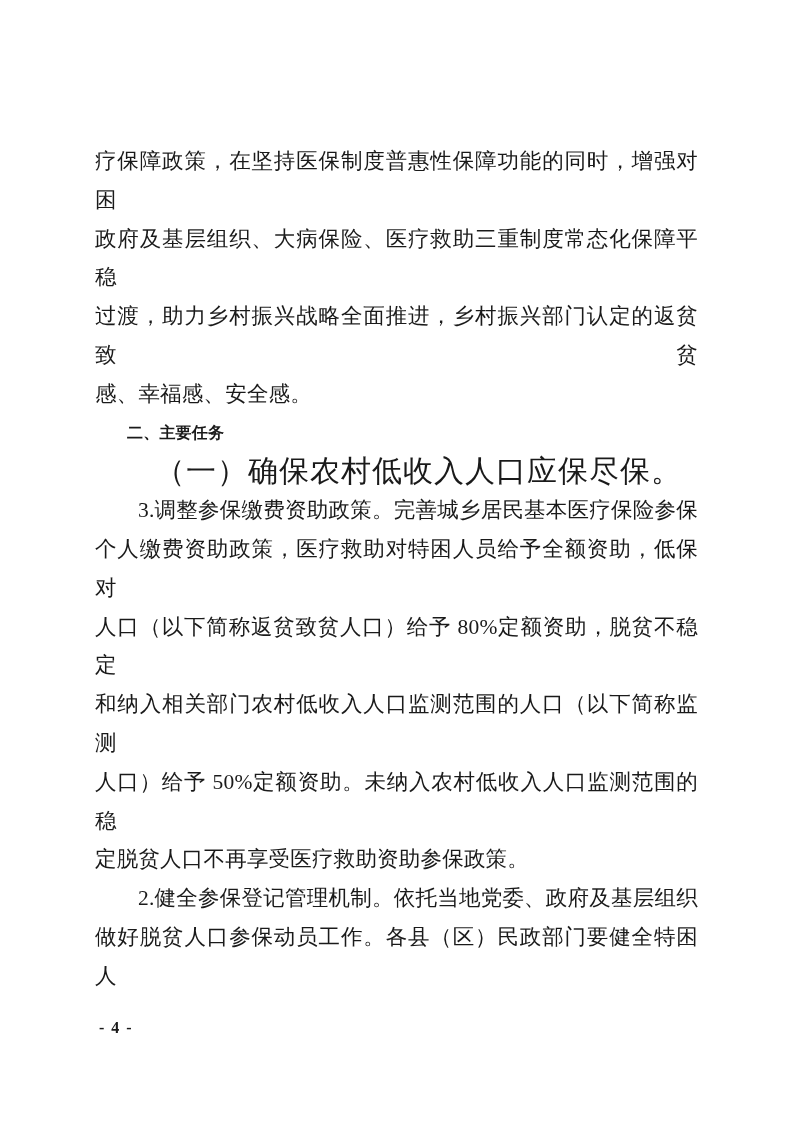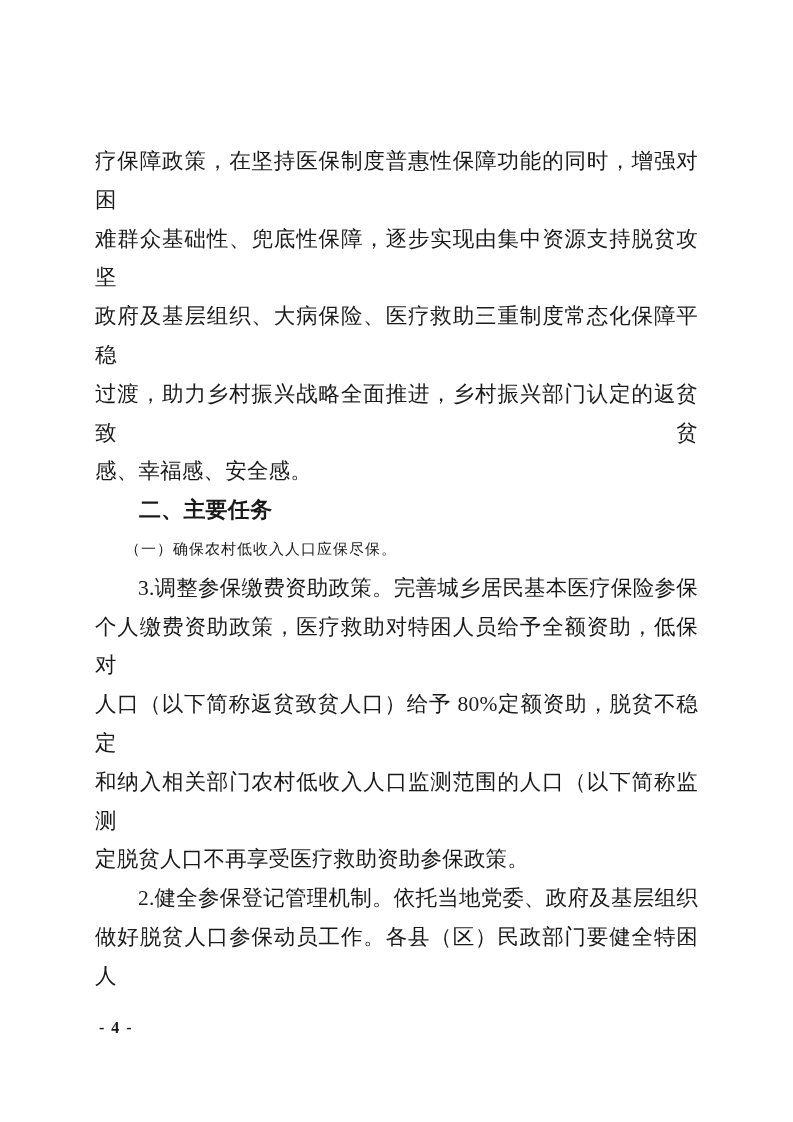--- a/index.html
+++ b/index.html
@@ -21,54 +21,54 @@
     min-height:38.8px;
     line-height:38.8px;
     text-align:justify;
     letter-spacing:0.2px;
   }
   .j{ text-align-last:justify; }
   .ind{ text-indent:2em; }
   .h1{
     font-family:"Liberation Sans","DejaVu Sans",sans-serif;
     font-weight:700;
-    font-size:22px;
+    font-size:16px;
     text-align:center;
     text-align-last:left;
   }
   .kai{
-    font-size:15px;
+    font-size:30px;
     letter-spacing:1px;
     text-align:left;
     text-align-last:left;
   }
   .pagenum{
     position:absolute;
     left:99px;top:1019px;
     font-size:16px;
     font-weight:700;
     letter-spacing:1.5px;
     color:#1a1a1a;
   }
 </style>
 </head>
 <body>
 
 <div class="page">
   <div class="doc">
     <div class="ln j">疗保障政策，在坚持医保制度普惠性保障功能的同时，增强对困</div>
-    <div class="ln j">难群众基础性、兜底性保障，逐步实现由集中资源支持脱贫攻坚</div>
     <div class="ln j">政府及基层组织、大病保险、医疗救助三重制度常态化保障平稳</div>
     <div class="ln j">过渡，助力乡村振兴战略全面推进，乡村振兴部门认定的返贫致贫</div>
     <div class="ln">感、幸福感、安全感。</div>
     <div class="ln h1 ind">二、主要任务</div>
     <div class="ln kai ind">（一）确保农村低收入人口应保尽保。</div>
     <div class="ln ind j">3.调整参保缴费资助政策。完善城乡居民基本医疗保险参保</div>
     <div class="ln j">个人缴费资助政策，医疗救助对特困人员给予全额资助，低保对</div>
     <div class="ln j">人口（以下简称返贫致贫人口）给予 80%定额资助，脱贫不稳定</div>
     <div class="ln j">和纳入相关部门农村低收入人口监测范围的人口（以下简称监测</div>
+    <div class="ln j">人口）给予 50%定额资助。未纳入农村低收入人口监测范围的稳</div>
     <div class="ln">定脱贫人口不再享受医疗救助资助参保政策。</div>
     <div class="ln ind j">2.健全参保登记管理机制。依托当地党委、政府及基层组织</div>
     <div class="ln j">做好脱贫人口参保动员工作。各县（区）民政部门要健全特困人</div>
 
   </div>
   <div class="pagenum">- 4 -</div>
 </div>
 
 </body></html>

